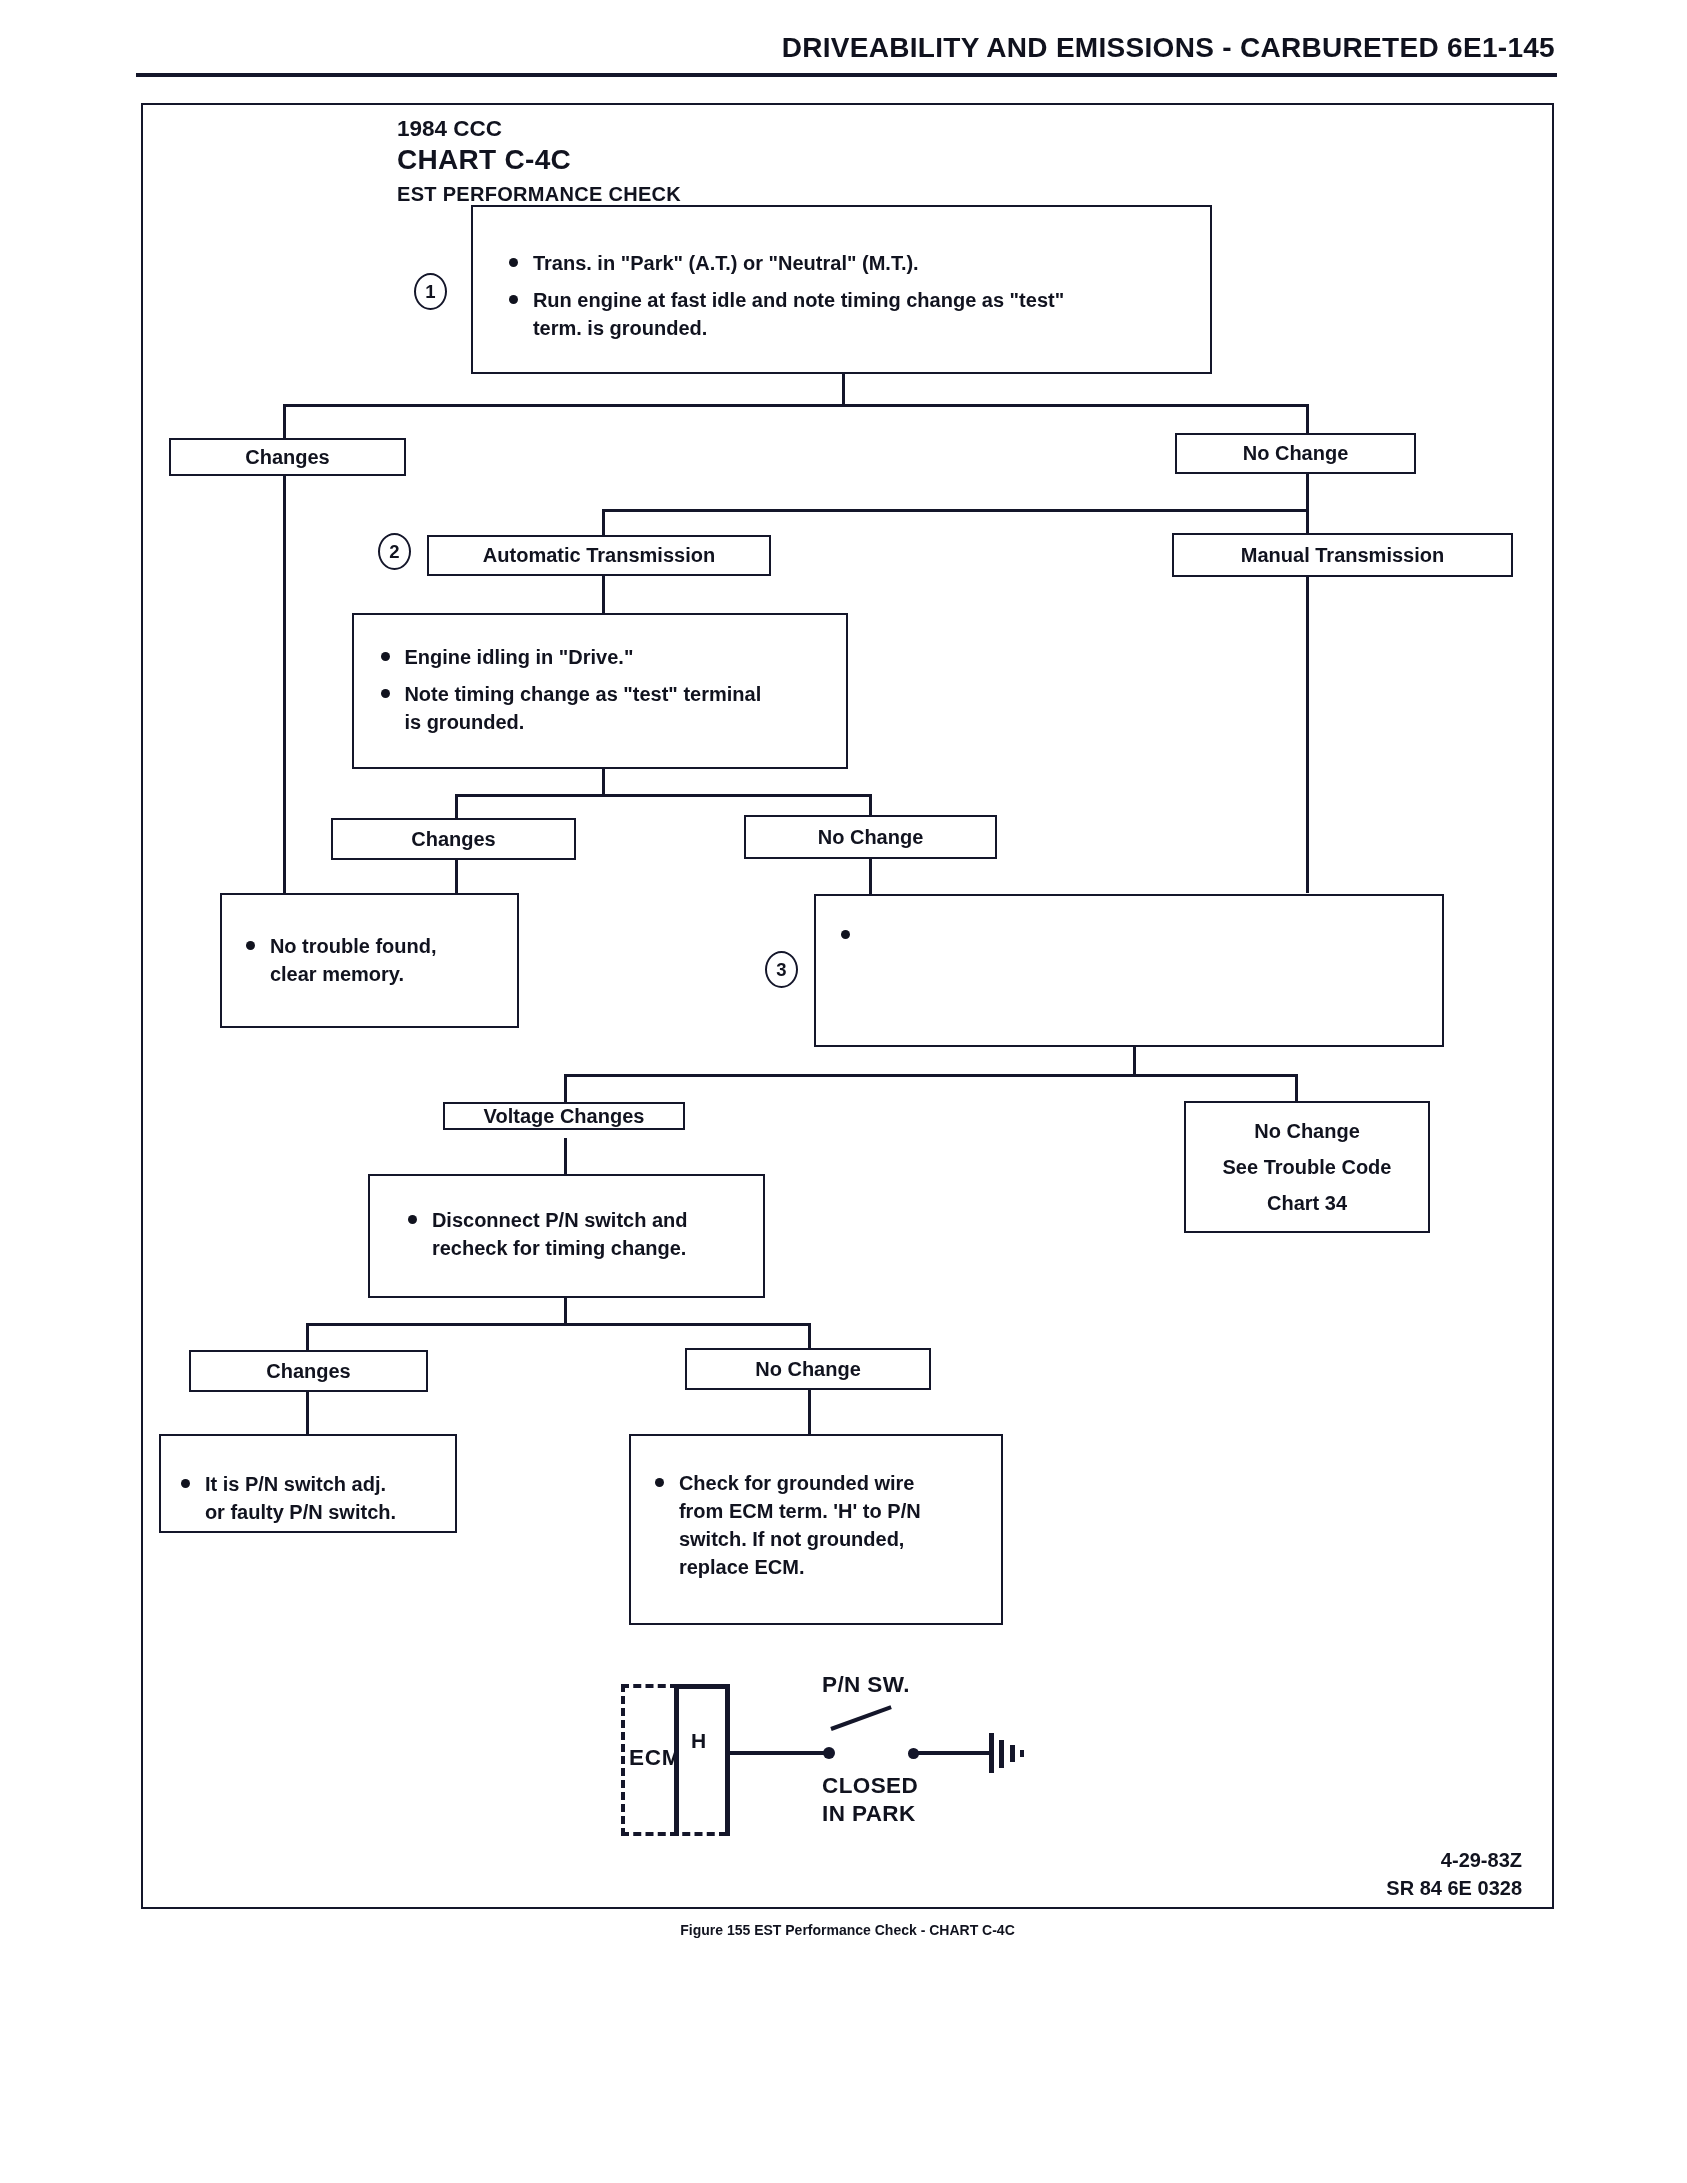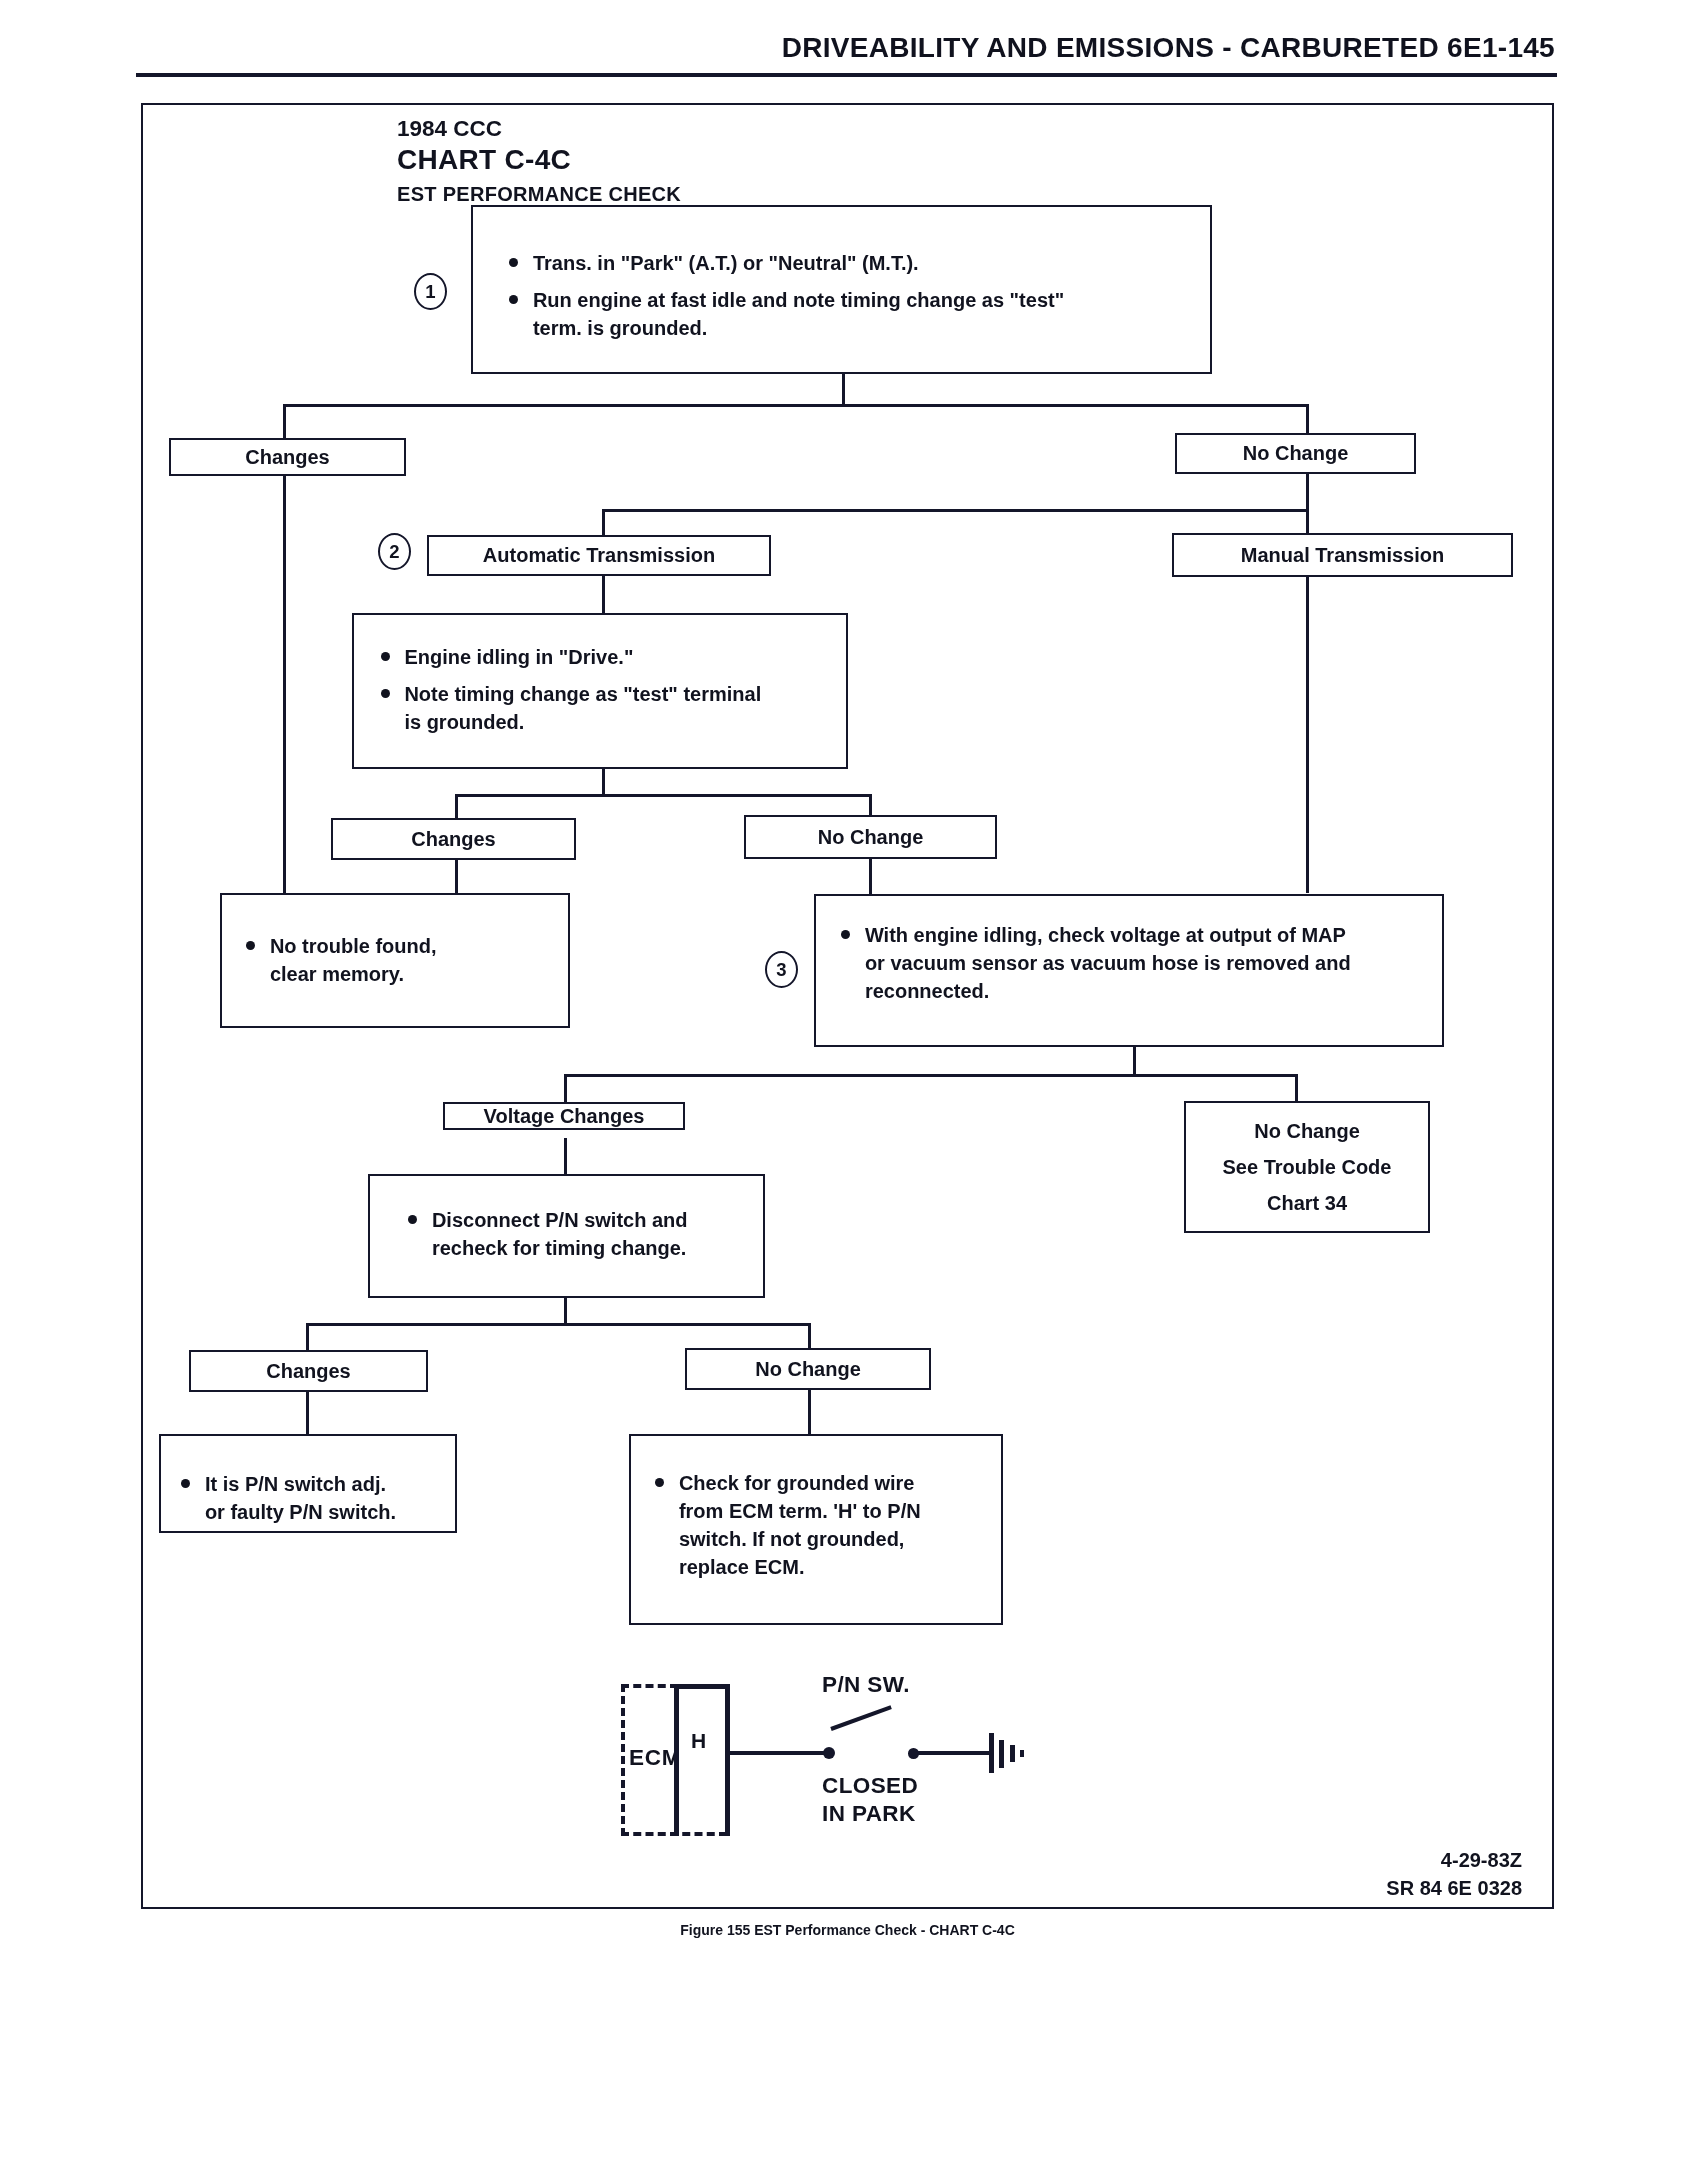--- a/index.html
+++ b/index.html
@@ -412,38 +412,35 @@
 </div>
 
 <div class="node label-box" style="left:331px; top:818px; width:245px; height:42px;">
   <span class="lbl">Changes</span>
 </div>
 
 <div class="node label-box" style="left:744px; top:815px; width:253px; height:44px;">
   <span class="lbl">No Change</span>
 </div>
 
-<div class="node bullets" style="left:220px; top:893px; width:350px; height:135px;">
+<div class="node bullets" style="left:220px; top:893px; width:299px; height:135px;">
   <div class="bullet-list" style="top:37px; left:24px;">
     <div class="bullet-row">
       <span class="bullet-dot"></span>
       <span class="bullet-text">No trouble found,
 clear memory.</span>
     </div>
   </div>
 </div>
 
 <div class="step-circle" style="left:765px; top:951px;">3</div>
 <div class="node bullets" style="left:814px; top:894px; width:630px; height:153px;">
   <div class="bullet-list" style="top:25px; left:25px;">
     <div class="bullet-row">
       <span class="bullet-dot"></span>
-      <span class="bullet-text">With engine idling, check voltage at output of MAP
-or vacuum sensor as vacuum hose is removed and
-reconnected.</span>
     </div>
   </div>
 </div>
 
 <div class="node label-box" style="left:443px; top:1102px; width:242px; height:28px;">
   <span class="lbl">Voltage Changes</span>
 </div>
 
 <div class="node label-box" style="left:1184px; top:1101px; width:246px; height:132px; text-align:center;">
   <span class="lbl" style="line-height:36px;">No Change

